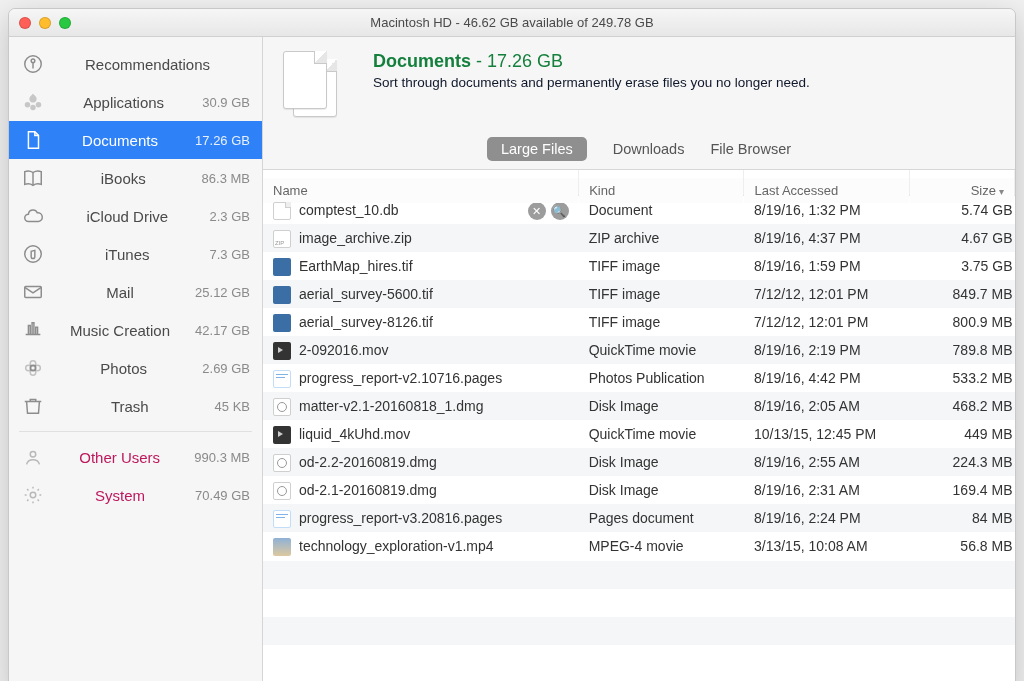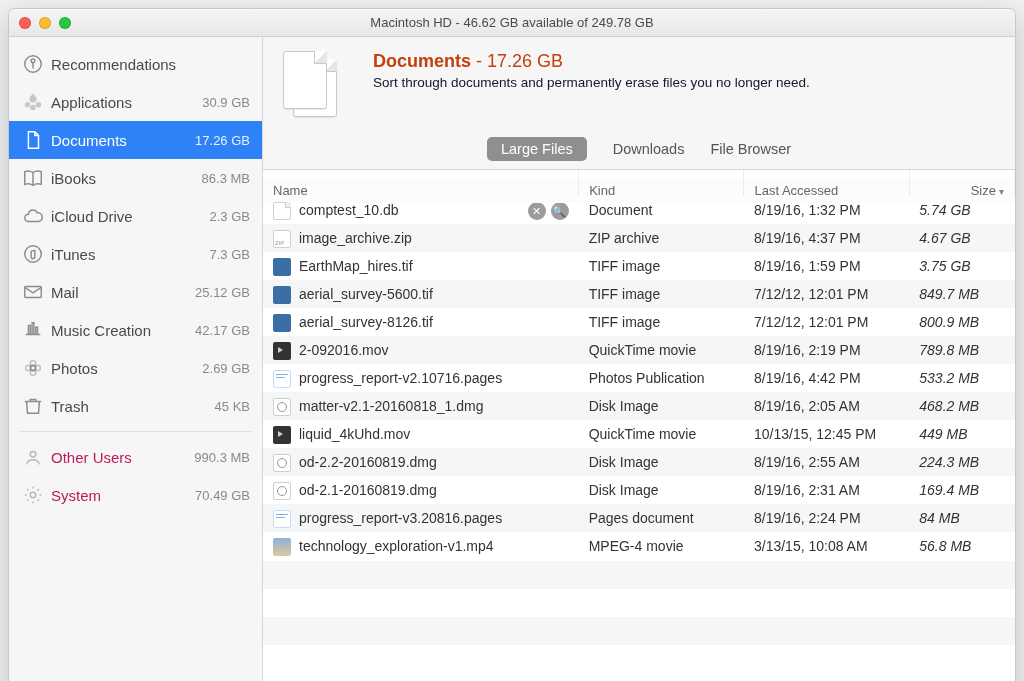--- a/index.html
+++ b/index.html
@@ -45,26 +45,27 @@
   .body { flex: 1; display: flex; min-height: 0; }
   .sidebar {
     width: 254px;
     background: #f6f6f6;
     border-right: 1px solid #d5d5d5;
     padding-top: 8px;
     overflow: hidden;
   }
   .sb-divider { border-top: 1px solid #e0e0e0; margin: 6px 10px; }
   .sb-item {
-    display: flex; align-items: center; gap: 6px;
+    display: flex; align-items: center; gap: 0;
     height: 38px;
     padding: 0 12px;
     font-size: 15px;
     color: #4a4a4a;
     cursor: default;
+    text-align: center;
   }
   .sb-item .icon { width: 24px; height: 24px; display:flex; align-items:center; justify-content:center; color:#8d8d8d; }
   .sb-item .label { flex: 1; }
   .sb-item .size { color:#8a8a8a; font-size: 13px; }
   .sb-item.selected {
     background: #2f81f7; color: #fff;
   }
   .sb-item.selected .size { color:#e7f0fe; }
   .sb-item.selected .icon { color:#fff; }
   .sb-item.dim .label { color:#be185d; }
@@ -83,21 +84,21 @@
     background: #f6f6f6;
     border-bottom: 1px solid #d7d7d7;
     padding: 14px 20px 0 20px;
   }
   .hp-row { display:flex; align-items:flex-start; gap:18px; padding-bottom: 14px;}
   .doc-icon-big { width:72px; height:72px; position:relative; }
   .doc-stack { position:absolute; border:1px solid #c9c9c9; background:#fff; border-radius:3px; width:44px; height:58px; box-shadow: 0 1px 1px rgba(0,0,0,.08); }
   .doc-stack::before { content:""; position:absolute; right:-1px; top:-1px; width:12px; height:12px; background:linear-gradient(135deg,#fff 50%, #e6e6e6 50%); border-left:1px solid #c9c9c9; border-bottom:1px solid #c9c9c9; }
   .ds1 { left:10px; top:8px; }
   .ds2 { left:0; top:0; }
-  .hp-text .title { font-size:18px; color:#c2410c; }
+  .hp-text .title { font-size:18px; color:#15803d; }
   .hp-text .title b { font-weight:700; }
   .hp-text .subtitle { font-size:13.5px; color:#0f172a; margin-top:3px; }
 
   .seg-row { display:flex; justify-content:center; padding-bottom: 8px; }
   .segmented { display:flex; gap:26px; align-items:center; font-size:14.5px; color:#555;}
   .seg-pill {
     background:#8f8f8f; color:#fff; border-radius:5px;
     padding: 4px 14px;
   }
   .seg-link { cursor: default; }
@@ -123,21 +124,21 @@
   .ficon.zip::after { content:"ZIP"; font-size:6px; color:#999; position:absolute; left:1px; bottom:1px; }
   .ficon.img { background:#3a6ea5; border-radius:2px; }
   .ficon.mov { background:#333; border-radius:2px; }
   .ficon.mov::before { content:""; position:absolute; border-left:5px solid #ccc; border-top:3px solid transparent; border-bottom:3px solid transparent; left:5px; top:5px; }
   .ficon.pages { background:#fff; border:1px solid #c2ddfa; border-radius:2px; position:relative; }
   .ficon.pages::before { content:""; position:absolute; left:2px; top:3px; right:2px; border-top:1px solid #7fb3e8; }
   .ficon.pages::after { content:""; position:absolute; left:2px; top:6px; right:5px; border-top:1px solid #7fb3e8; }
   .ficon.dmg { background:#fff; border:1px solid #cfcfcf; border-radius:2px; position:relative; }
   .ficon.dmg::before { content:""; position:absolute; width:8px; height:8px; border:1px solid #999; border-radius:50%; left:3px; top:3px; }
   .ficon.mp4 { background:linear-gradient(#8fb1d6,#ddc9a0); border-radius:2px; }
-  td.size { padding-right: 2px; font-style: italic; }
+  td.size { text-align:right; padding-right: 2px; }
   .row-actions { margin-left:auto; display:flex; gap:5px; }
   .row-actions .act { width:18px; height:18px; border-radius:50%; background:#9c9c9c; color:#fff; display:flex; align-items:center; justify-content:center; font-size:11px; }
 
   td.name .fname { flex: 1; }
   .empty-row td { height: 28px; }
 
   
   .icon svg { width: 22px; height: 22px; }
 </style>
 </head>

